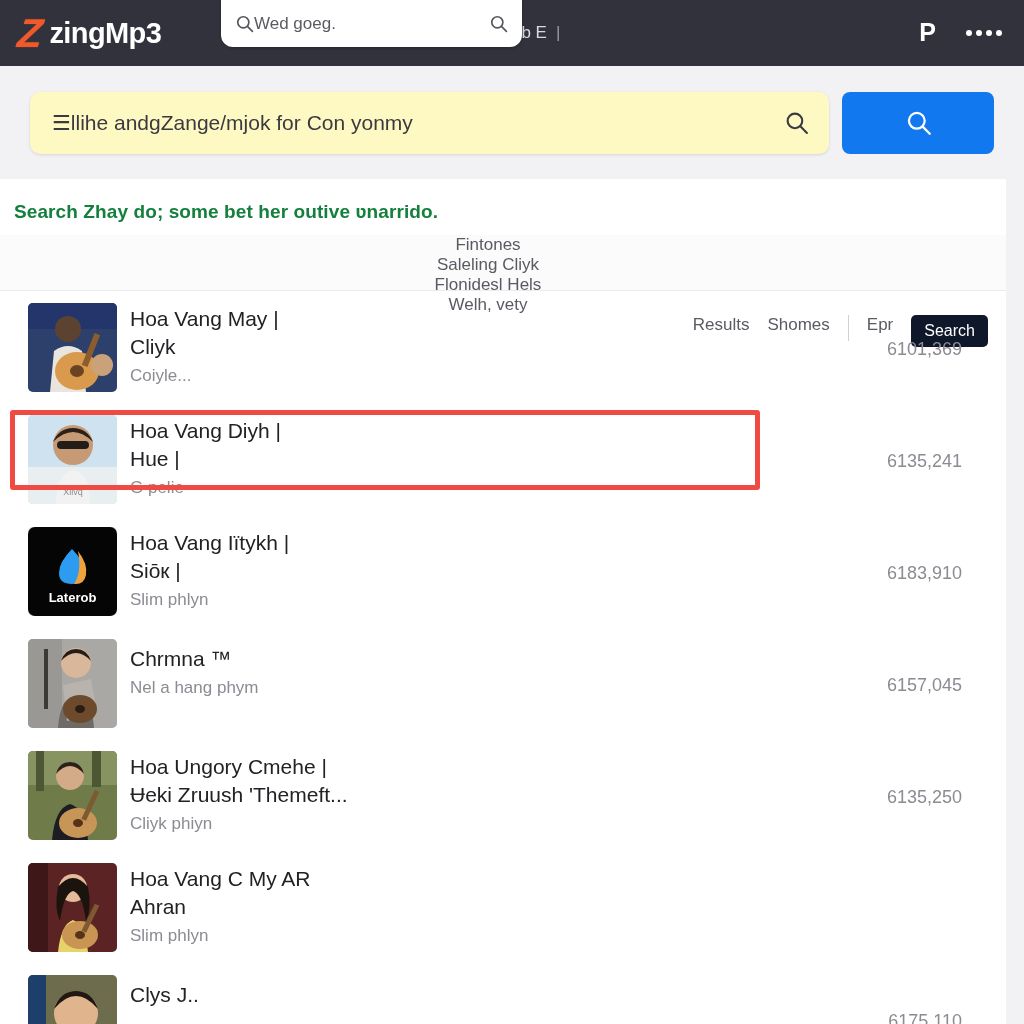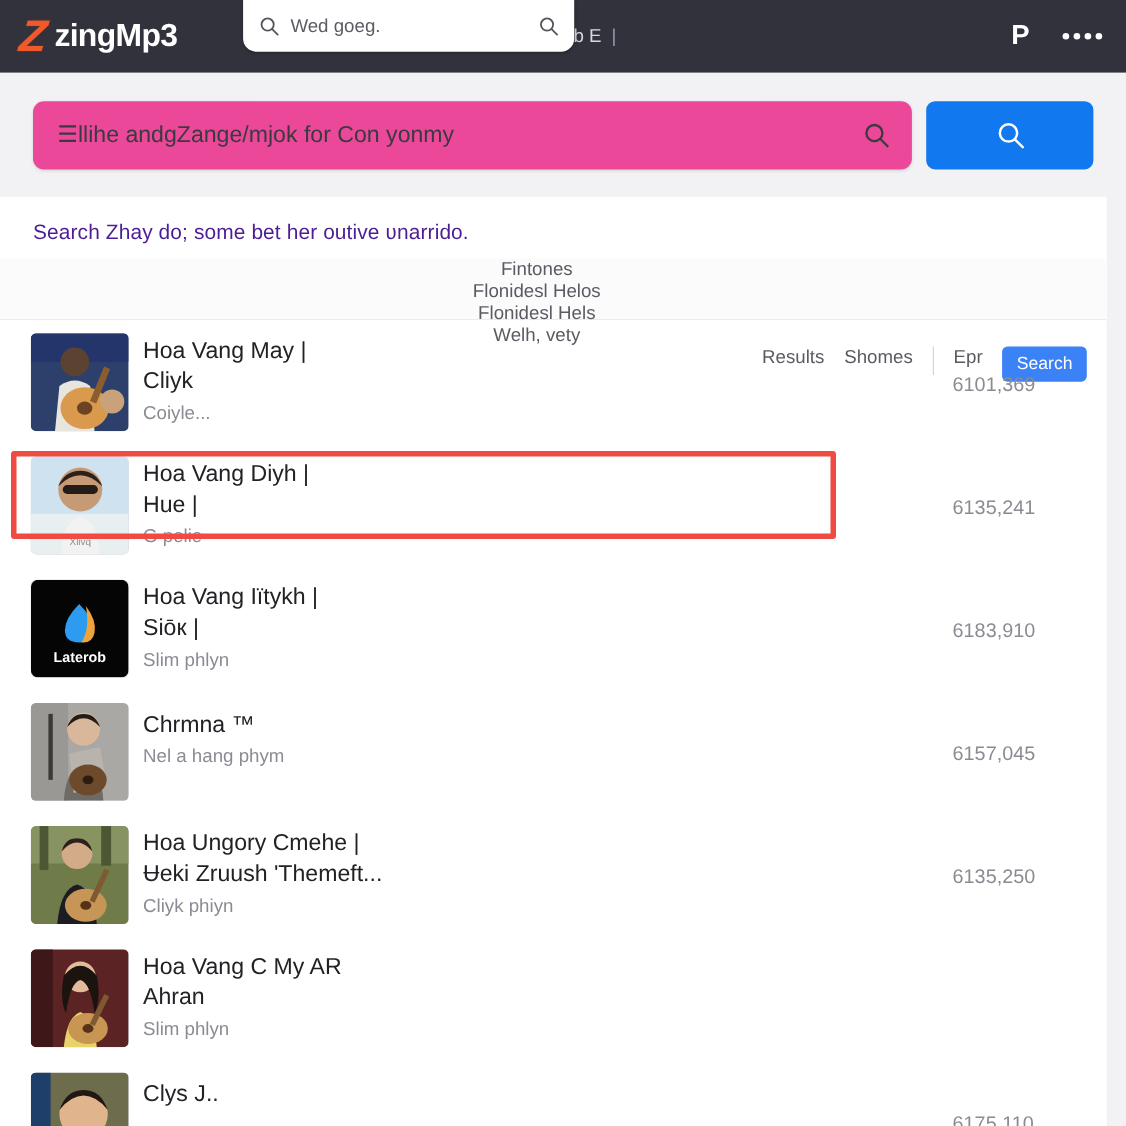--- a/index.html
+++ b/index.html
@@ -51,21 +51,20 @@
     position: absolute;
     left: 221px;
     top: 0px;
     width: 301px;
     height: 47px;
     background: #ffffff;
     border-radius: 0 0 12px 12px;
     display: flex;
     align-items: center;
     padding: 0 14px;
-    gap: 10px;
     box-shadow: 0 1px 3px rgba(0,0,0,.25);
   }
   .topsearch .ts-text {
     flex: 1;
     font-size: 17px;
     color: #5b5b62;
     white-space: nowrap;
     overflow: hidden;
   }
 
@@ -111,21 +110,21 @@
     height: 113px;
     background: #f2f2f4;
     display: flex;
     align-items: center;
     padding: 0 30px;
     gap: 13px;
   }
   .main-input {
     flex: 1;
     height: 62px;
-    background: #ec4899;
+    background: #fef9c3;
     border-radius: 10px;
     display: flex;
     align-items: center;
     padding: 0 20px 0 22px;
     box-shadow: 0 1px 3px rgba(0,0,0,.12);
   }
   .main-input .mi-text {
     flex: 1;
     font-size: 21px;
     color: #3a3a40;
@@ -149,23 +148,23 @@
     position: relative;
     margin: 0 12px 0 0;
     background: #ffffff;
     height: 845px;
     width: 1006px;
     overflow: hidden;
   }
 
   .result-heading {
     font-size: 19px;
-    font-weight: normal;
-    color: #4c1d95;
-    padding: 22px 0 0 30px;
+    font-weight: bold;
+    color: #15803d;
+    padding: 22px 0 0 14px;
     letter-spacing: .1px;
   }
 
   
   .tabrow {
     display: flex;
     align-items: center;
     height: 56px;
     margin-top: 12px;
     padding: 0 18px 0 32px;
@@ -188,21 +187,21 @@
   }
   .tabrow-right .rlabel {
     font-size: 17px;
     color: #5a5a62;
     white-space: nowrap;
   }
   .vsep {
     width: 1px; height: 26px; background: #cfcfd5;
   }
   .tab-search-btn {
-    background: #3b82f6;
+    background: #0f172a;
     color: #ffffff;
     font-size: 16px;
     border: none;
     border-radius: 5px;
     padding: 7px 13px;
     cursor: pointer;
     font-family: inherit;
   }
 
   
@@ -258,20 +257,21 @@
   }
   .t-note {
     font-size: 17px;
     color: #8b8b93;
     margin-top: 7px;
     white-space: nowrap;
   }
   .count {
     flex: 0 0 auto;
     width: 140px;
+    text-align: right;
     padding-right: 44px;
     padding-top: 36px;
     font-size: 18px;
     color: #8b8b93;
     white-space: nowrap;
   }
 </style>
 </head>
 <body>
 
@@ -334,21 +334,21 @@
     </span>
   </button>
 </div>
 
 <div class="content">
 
   <div class="result-heading">Search Zhay do; some bet her outive ʋnarrido.</div>
 
   <div class="tabrow">
     <span class="tab">Fintones</span>
-    <span class="tab">Flonidesl Helos</span>
+    <span class="tab">Saleling Cliyk</span>
     <span class="tab">Flonidesl Hels</span>
     <span class="tab">Welh, vety</span>
 
     <div class="tabrow-right">
       <span class="rlabel">Results</span>
       <span class="rlabel">Shomes</span>
       <span class="vsep"></span>
       <span class="rlabel">Epr</span>
       <button class="tab-search-btn">Search</button>
     </div>

